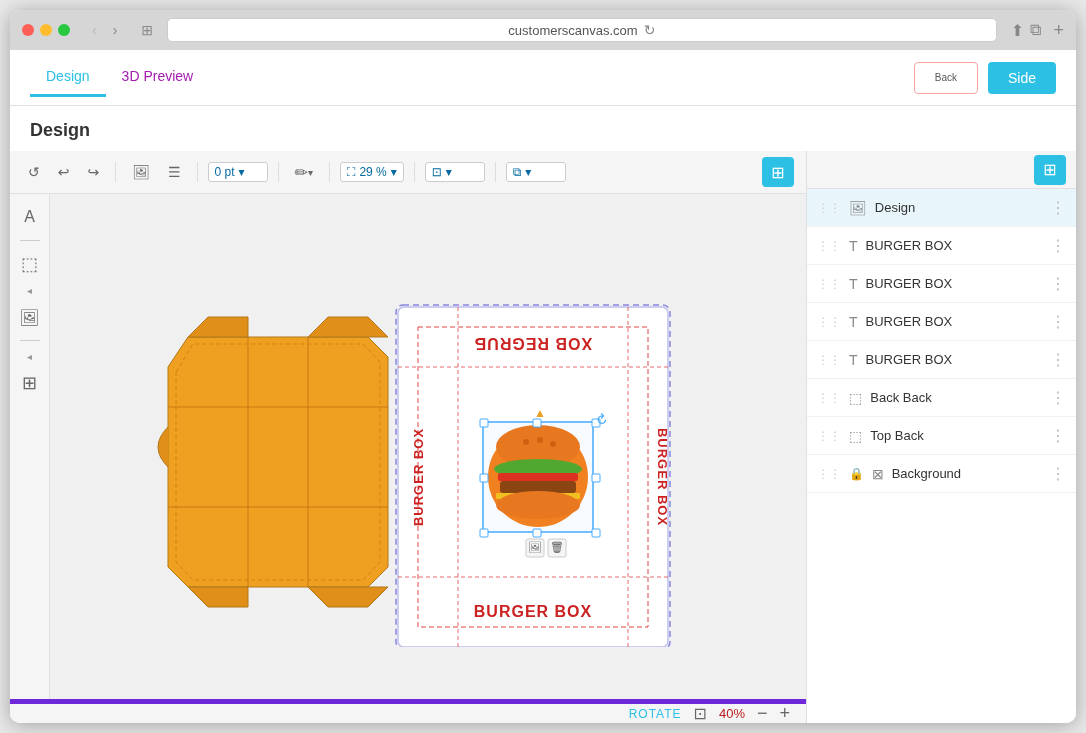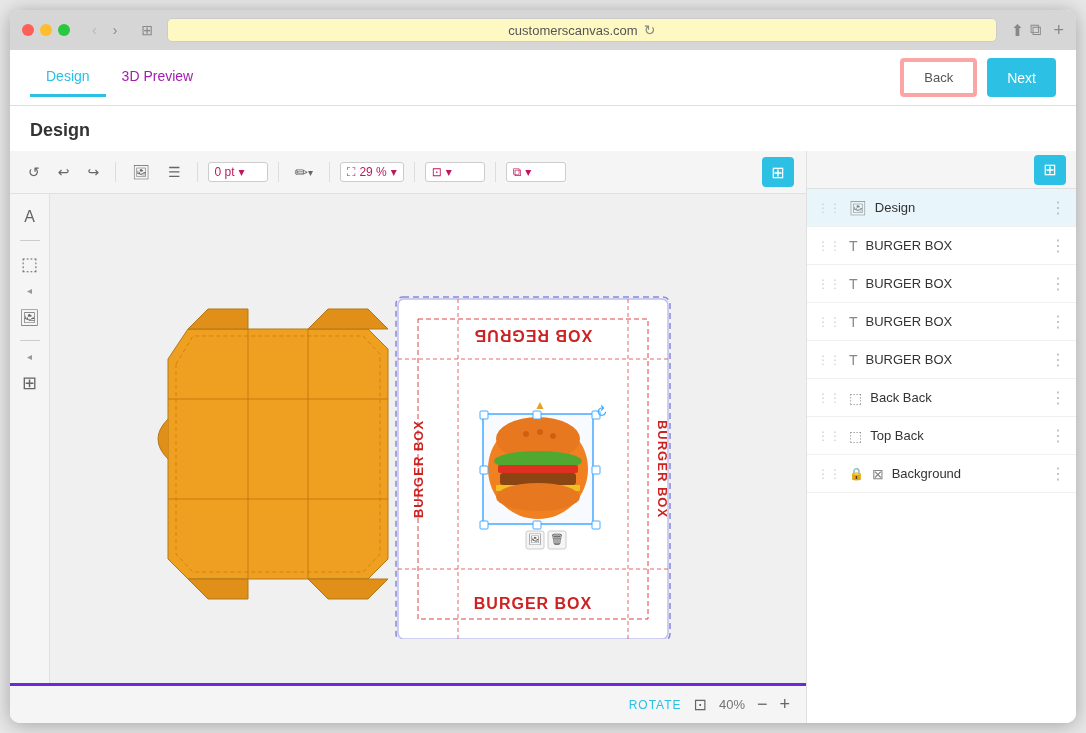--- a/index.html
+++ b/index.html
@@ -10,50 +10,50 @@
     .browser-titlebar { background: #d6d6d6; padding: 8px 12px; display: flex; align-items: center; gap: 8px; border-radius: 10px 10px 0 0; }
     .traffic-lights { display: flex; gap: 6px; }
     .tl { width: 12px; height: 12px; border-radius: 50%; }
     .tl-red { background: #ff5f57; }
     .tl-yellow { background: #ffbd2e; }
     .tl-green { background: #28c840; }
     .nav-btns { display: flex; gap: 4px; margin-left: 8px; }
     .nav-btn { background: none; border: none; cursor: pointer; color: #888; font-size: 14px; padding: 2px 6px; }
     .nav-btn:disabled { opacity: 0.4; }
     .sidebar-btn { background: none; border: none; cursor: pointer; color: #888; font-size: 14px; padding: 2px 6px; margin-left: 4px; }
-    .address-bar { flex: 1; background: #fef9c3; border-radius: 5px; border: 1px solid #ccc; padding: 3px 10px; font-size: 13px; color: #555; text-align: center; display: flex; align-items: center; justify-content: center; gap: 6px; }
+    .address-bar { flex: 1; background: #ffffff; border-radius: 5px; border: 1px solid #ccc; padding: 3px 10px; font-size: 13px; color: #555; text-align: center; display: flex; align-items: center; justify-content: center; gap: 6px; }
     .refresh-btn { background: none; border: none; cursor: pointer; color: #888; font-size: 14px; }
     .browser-actions { display: flex; gap: 6px; margin-left: 6px; }
     .browser-action-btn { background: none; border: none; cursor: pointer; color: #888; font-size: 16px; }
     .new-tab-btn { background: none; border: none; cursor: pointer; color: #888; font-size: 18px; font-weight: 300; margin-left: 4px; }
 
     
     .app-content { flex: 1; background: white; display: flex; flex-direction: column; overflow: hidden; }
 
     
     .app-header { display: flex; align-items: center; padding: 0 20px; height: 56px; border-bottom: 1px solid #e0e0e0; }
     .header-tabs { display: flex; align-items: center; flex: 1; gap: 0; }
     .tab { padding: 10px 16px; font-size: 14px; cursor: pointer; color: #a21caf; border-bottom: 3px solid transparent; }
     .tab.active { color: #2bc0e4; border-bottom: 3px solid #2bc0e4; font-weight: 500; }
     .header-btns { display: flex; gap: 10px; }
-    .btn-back { padding: 8px 20px; font-size: 13px; border: 4px solid #fca5a5; background: white; color: #555; border-radius: 4px; cursor: pointer; }
+    .btn-back { padding: 8px 20px; font-size: 10px; border: 1px solid #fca5a5; background: white; color: #555; border-radius: 4px; cursor: pointer; }
     .btn-next { padding: 8px 20px; font-size: 14px; border: none; background: #2bc0e4; color: white; border-radius: 4px; cursor: pointer; font-weight: 500; }
 
     
     .page-title-bar { padding: 14px 20px 10px; }
     .page-title { font-size: 18px; font-weight: 600; color: #333; }
 
     
     .main-area { display: flex; flex: 1; overflow: hidden; }
 
     
     .toolbar { background: #f5f5f5; border-bottom: 1px solid #e0e0e0; padding: 6px 12px; display: flex; align-items: center; gap: 6px; }
     .toolbar-btn { background: none; border: none; cursor: pointer; color: #666; font-size: 14px; padding: 4px 6px; border-radius: 3px; display: flex; align-items: center; }
     .toolbar-separator { width: 1px; height: 20px; background: #ddd; margin: 0 4px; }
-    .toolbar-dropdown { display: flex; align-items: center; border: 1px solid #ccc; border-radius: 3px; padding: 2px 6px; background: white; font-size: 12px; color: #be185d; gap: 4px; cursor: pointer; min-width: 60px; }
+    .toolbar-dropdown { display: flex; align-items: center; border: 1px solid #ccc; border-radius: 3px; padding: 2px 6px; background: white; font-size: 12px; color: #0369a1; gap: 4px; cursor: pointer; min-width: 60px; }
 
     
     .canvas-wrapper { display: flex; flex-direction: column; flex: 1; overflow: hidden; }
     .canvas-area { flex: 1; background: #f0f0f0; position: relative; overflow: hidden; display: flex; align-items: center; justify-content: center; }
 
     
     .left-tools { width: 40px; background: #f5f5f5; border-right: 1px solid #e0e0e0; display: flex; flex-direction: column; align-items: center; padding: 8px 0; gap: 4px; }
     .left-tool-btn { width: 30px; height: 30px; display: flex; align-items: center; justify-content: center; cursor: pointer; border-radius: 3px; color: #666; font-size: 16px; border: none; background: none; }
     .left-tool-divider { width: 20px; height: 1px; background: #ccc; margin: 4px 0; }
     .left-tool-arrow { font-size: 10px; color: #999; margin: 2px 0; }
@@ -66,24 +66,24 @@
     .layers-list { flex: 1; overflow-y: auto; }
     .layer-item { display: flex; align-items: center; padding: 0 10px; height: 38px; cursor: pointer; border-bottom: 1px solid #f0f0f0; gap: 8px; font-size: 13px; color: #333; }
     .layer-item.active { background: #e8f6fb; }
     .layer-drag { color: #ccc; font-size: 12px; cursor: grab; }
     .layer-icon { font-size: 14px; color: #888; }
     .layer-name { flex: 1; }
     .layer-menu { color: #bbb; font-size: 16px; cursor: pointer; }
     .layer-lock { color: #bbb; font-size: 12px; }
 
     
-    .bottom-bar { height: 40px; background: #f5f5f5; border-top: 3px solid #6d28d9; display: flex; align-items: center; justify-content: flex-end; padding: 0 16px; gap: 12px; }
+    .bottom-bar { height: 24px; background: #f5f5f5; border-top: 5px solid #6d28d9; display: flex; align-items: center; justify-content: flex-end; padding: 0 16px; gap: 12px; }
     .rotate-btn { font-size: 12px; color: #2bc0e4; cursor: pointer; letter-spacing: 1px; font-weight: 500; }
     .zoom-fit-btn { background: none; border: none; cursor: pointer; color: #666; font-size: 16px; }
-    .zoom-level { font-size: 13px; color: #737373; }
+    .zoom-level { font-size: 13px; color: #b91c1c; }
     .zoom-out-btn { background: none; border: none; cursor: pointer; color: #666; font-size: 18px; }
     .zoom-in-btn { background: none; border: none; cursor: pointer; color: #666; font-size: 18px; }
   </style>
 </head>
 <body>
 
 <div class="browser-chrome">
 
   <div class="browser-titlebar">
     <div class="traffic-lights">
@@ -109,21 +109,21 @@
 
   <div class="app-content">
 
     <div class="app-header">
       <div class="header-tabs">
         <div class="tab active">Design</div>
         <div class="tab">3D Preview</div>
       </div>
       <div class="header-btns">
         <button class="btn-back">Back</button>
-        <button class="btn-next">Next</button>
+        <button class="btn-next">Side</button>
       </div>
     </div>
 
     <div class="page-title-bar">
       <span class="page-title">Design</span>
     </div>
 
     <div class="main-area">
 
       <div class="canvas-wrapper">

